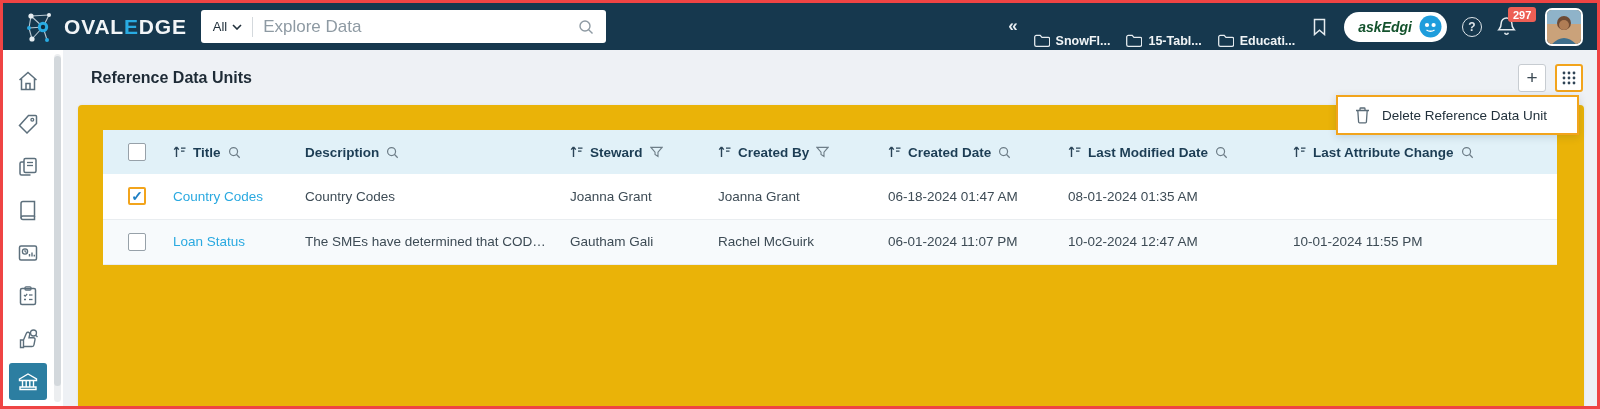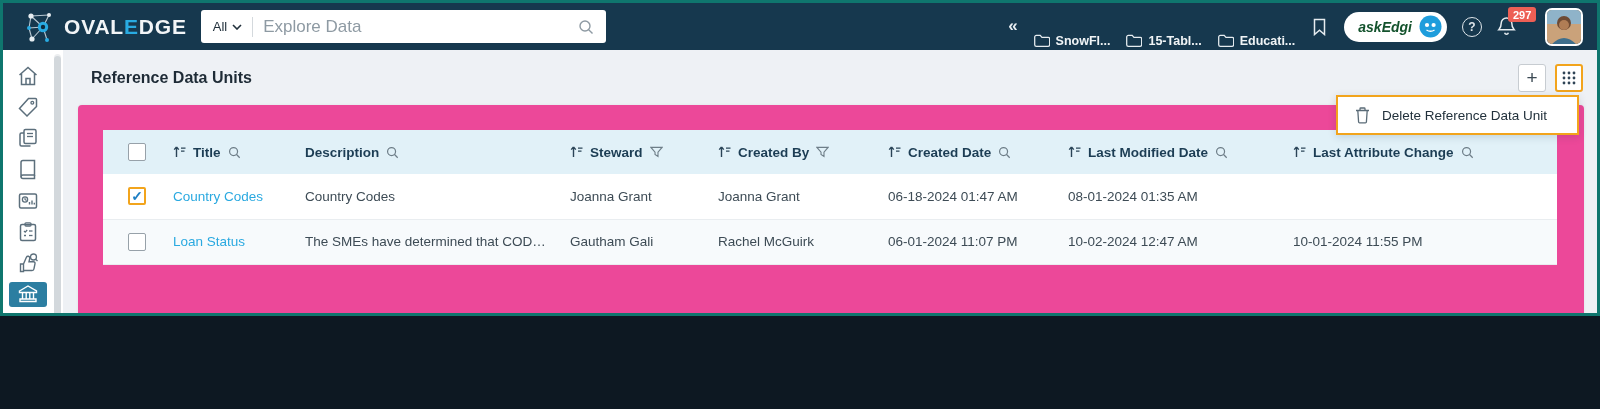--- a/index.html
+++ b/index.html
@@ -1,18 +1,18 @@
 <!DOCTYPE html>
 <html><head>
 <meta charset="utf-8">
 <style>
   * { box-sizing: border-box; margin: 0; padding: 0; }
   body { font-family: "Liberation Sans", sans-serif; background: #0d1822; }
   .frame {
-    width: 1600px; height: 316px; border: 3px solid #0f766e;
+    width: 1600px; height: 409px; border: 3px solid #ef4444;
     background: var(--page_bg, #EEF1F5); overflow: hidden; position: relative;
     display: flex; flex-direction: column;
   }
   
   .topbar {
     height: 47px; flex: 0 0 47px; background: var(--topbar_bg, #16384E);
     display: flex; align-items: center; padding: 0 14px 0 20px; color: #fff;
   }
   .logo { display: flex; align-items: center; gap: 9px; }
   .wordmark { font-size: 21px; font-weight: 700; letter-spacing: 0.8px; color: #f2f5f7; }
@@ -73,21 +73,21 @@
   
   .dropdown {
     position: absolute; top: 45px; right: 18px; width: 243px; height: 40px; z-index: 6;
     background: #fff; border: 2px solid var(--highlight_orange, #F2A41C);
     box-shadow: 0 2px 8px rgba(20,40,60,.15);
     display: flex; align-items: center; gap: 12px; padding: 0 14px 0 17px; cursor: pointer;
   }
   .dropdown-label { font-size: 13.5px; color: #22313c; }
   
   .panel {
-    margin: 0 13px 0 15px; height: calc(100% - 55px); background: #ec4899;
+    margin: 0 13px 0 15px; height: calc(100% - 55px); background: #eab308;
     border-radius: 4px 4px 0 0; box-shadow: 0 0 3px rgba(30,50,70,.07); overflow: hidden;
   }
   .table-wrap { margin: 25px 27px 0 25px; }
   table { width: 100%; border-collapse: collapse; table-layout: fixed; font-size: 13.5px; }
   thead tr { background: var(--table_header_bg, #E1F1F8); height: 44px; }
   th { text-align: left; padding: 0 8px; }
   .th-inner { display: flex; align-items: center; gap: 7px; font-weight: 700; color: #1c3d54; white-space: nowrap; overflow: hidden; }
   .hicon { color: #2a4457; flex: 0 0 auto; cursor: pointer; }
   .hicon.gray { color: #6e7e88; }
   tbody tr { height: 45px; border-bottom: 1px solid #e9edf0; background: #fff; }

